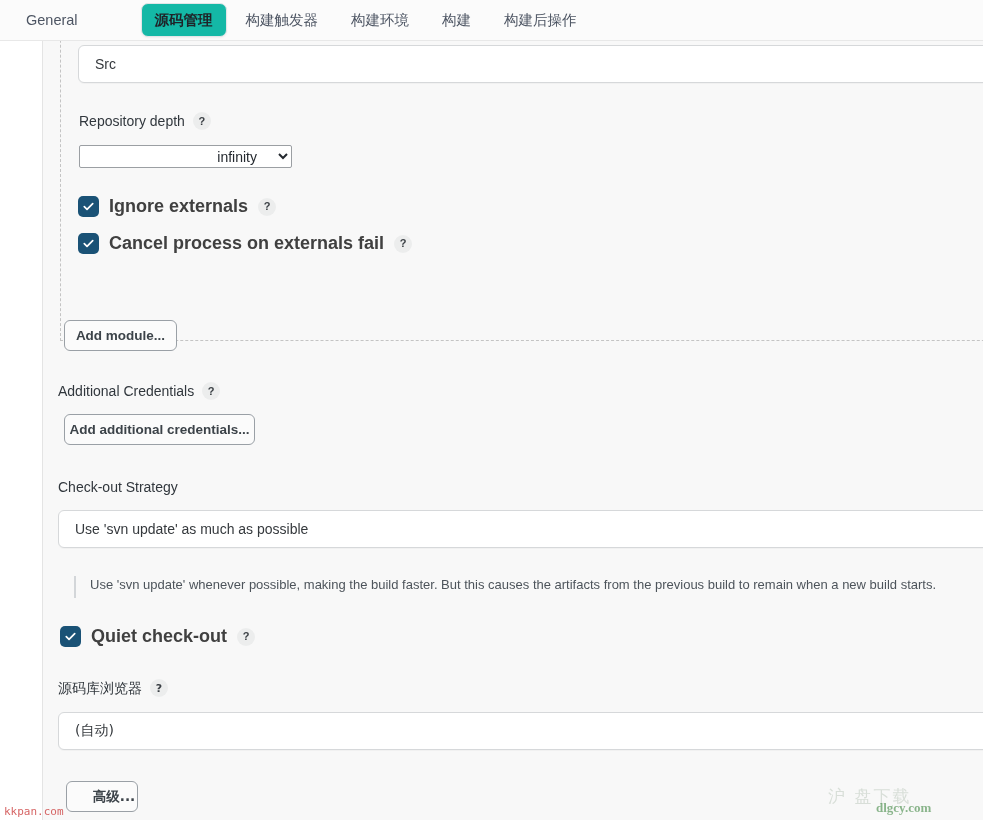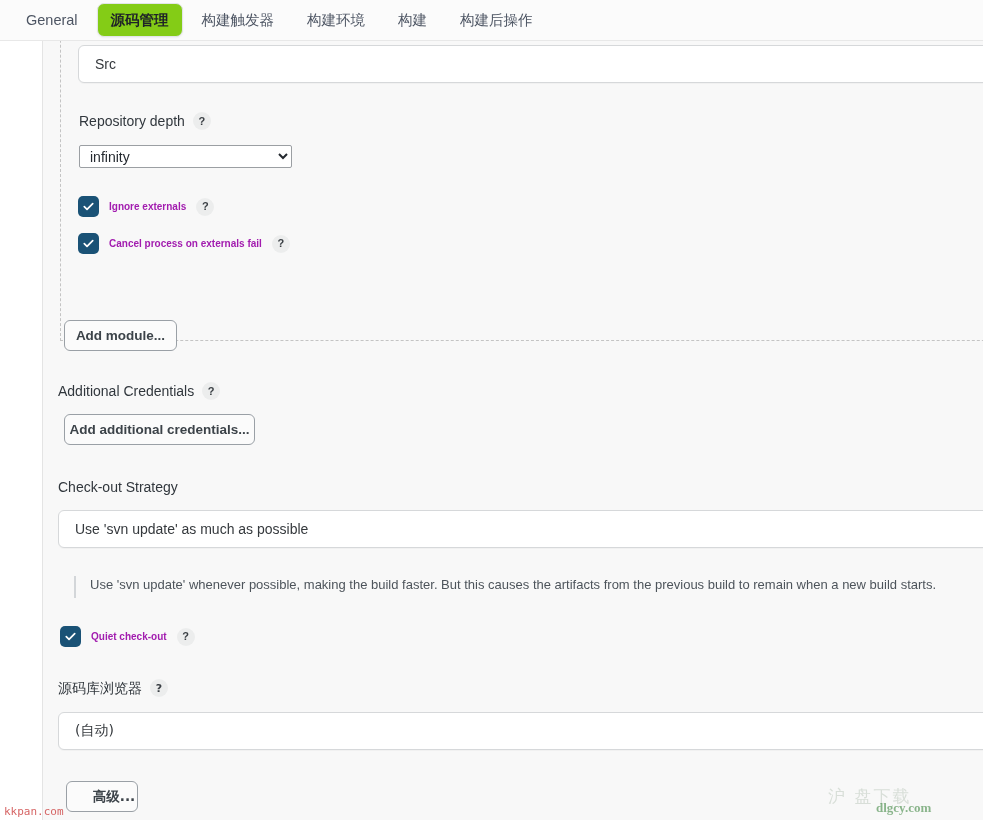--- a/index.html
+++ b/index.html
@@ -35,25 +35,26 @@
     color: #4d5563;
     padding: 6px 13px;
     margin-right: 5px;
     white-space: nowrap;
     border: 1px solid transparent;
     border-radius: 7px;
     line-height: 20px;
     cursor: pointer;
   }
   .tab.active {
-    background: #84cc16;
+    background: #14b8a6;
     border: 1px solid #e3e5e8;
     color: #1f2328;
     font-weight: bold;
     box-shadow: 0 1px 2px rgba(0,0,0,0.05);
+    margin-left: 44px;
   }
   .tab.cjk { font-family: "DejaVu Sans", sans-serif; }
 
   
   .body-area {
     position: absolute;
     left: 0; top: 41px;
     width: 983px; height: 779px;
     background: #f8f8f8;
   }
@@ -122,38 +123,39 @@
   }
 
   select.selbox {
     position: absolute;
     background: #ffffff;
     border: 1px solid #9b9fa3;
     border-radius: 2px;
     font-size: 14px;
     color: #24292f;
     font-family: "Liberation Sans", sans-serif;
-    padding: 2px 6px;
+    padding: 2px 18px;
     height: 23px;
     cursor: pointer;
+    text-align: right;
   }
 
   .cbrow { position: absolute; display: flex; align-items: center; gap: 10px; }
   .cbox {
     width: 21px; height: 21px;
     border-radius: 5px;
     background: #1a5276;
     display: inline-flex;
     align-items: center;
     justify-content: center;
     flex: 0 0 auto;
     cursor: pointer;
   }
   .cbox svg { display: block; }
-  .cblabel { font-size: 10px; color: #a21caf; font-weight: bold; }
+  .cblabel { font-size: 18px; color: #404040; font-weight: bold; }
 
   .btn {
     position: absolute;
     background: #fbfbfb;
     border: 1px solid #9aa0a6;
     border-radius: 6px;
     font-size: 13.5px;
     font-weight: bold;
     color: #3c4349;
     display: inline-flex;

